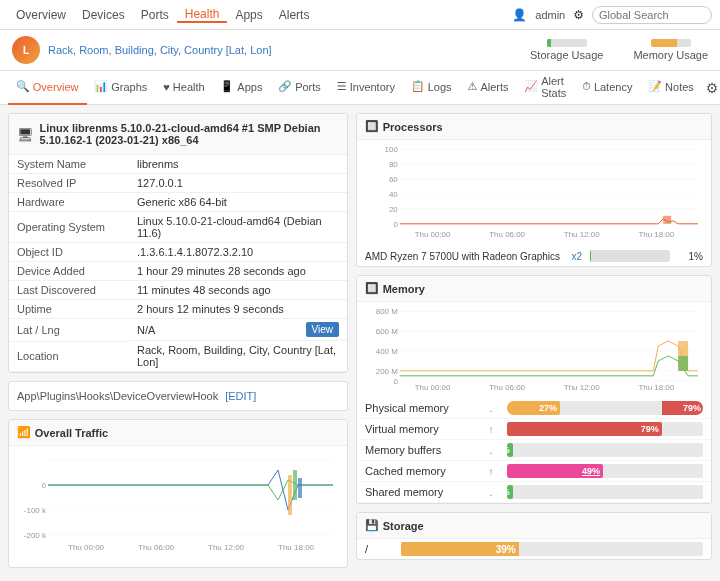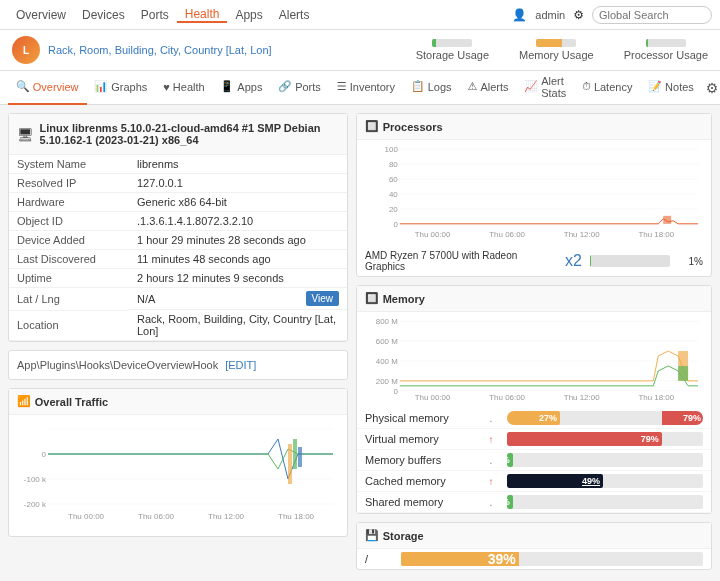--- a/index.html
+++ b/index.html
@@ -53,37 +53,37 @@
     .hook-link { color: #555; }
     .edit-link { color: #3a7abf; margin-left: 4px; }
 
     
     .traffic-card { }
     .chart-area { padding: 4px 8px; position: relative; }
     
     
     .proc-bar-row { display: flex; align-items: center; padding: 4px 8px; gap: 8px; }
     .proc-label { font-size: 10px; color: #333; flex: 1; }
-    .proc-count { font-size: 16px; color: #3a7abf; }
+    .proc-count { font-size: 10px; color: #3a7abf; }
     .proc-bar-container { width: 80px; height: 12px; background: #e0e0e0; border-radius: 2px; overflow: hidden; }
     .proc-bar-fill { height: 100%; background: #5cb85c; }
     .proc-pct { font-size: 10px; width: 25px; text-align: right; }
 
     
     .mem-row { display: flex; align-items: center; padding: 3px 8px; gap: 6px; border-bottom: 1px solid #f5f5f5; }
     .mem-label { font-size: 11px; color: #333; width: 110px; }
     .mem-value { font-size: 10px; color: #888; width: 20px; text-align: center; }
     .mem-bar-container { flex: 1; height: 14px; background: #e8e8e8; border-radius: 2px; overflow: hidden; position: relative; }
     .mem-bar-fill { height: 100%; border-radius: 2px; display: flex; align-items: center; justify-content: flex-end; padding-right: 3px; color: white; font-size: 9px; font-weight: bold; }
 
     
     .storage-row { display: flex; align-items: center; padding: 3px 8px; gap: 6px; }
     .storage-label { font-size: 11px; color: #333; width: 30px; }
     .storage-bar-container { flex: 1; height: 14px; background: #e8e8e8; border-radius: 2px; overflow: hidden; }
-    .storage-bar-fill { height: 100%; background: #f0ad4e; display: flex; align-items: center; justify-content: flex-end; padding-right: 3px; color: white; font-size: 14px; font-weight: bold; }
+    .storage-bar-fill { height: 100%; background: #f0ad4e; display: flex; align-items: center; justify-content: flex-end; padding-right: 3px; color: white; font-size: 10px; font-weight: bold; }
     .grid-line { stroke: #f0f0f0; stroke-width: 0.5; }
     .axis-label { font-size: 8px; fill: #999; }
   </style>
 </head>
 <body>
 
 <div class="top-nav">
   <span class="top-nav-item">Overview</span>
   <span class="top-nav-item">Devices</span>
   <span class="top-nav-item">Ports</span>
@@ -107,26 +107,20 @@
           <div class="usage-fill" style="width:10%;background:#5cb85c;"></div>
         </div>
       <span>Storage Usage</span>
     </div>
     <div class="usage-item">
       <div class="usage-bar">
           <div class="usage-fill" style="width:65%;background:#f0ad4e;"></div>
         </div>
       <span>Memory Usage</span>
     </div>
-    <div class="usage-item">
-      <div class="usage-bar">
-          <div class="usage-fill" style="width:5%;background:#5cb85c;"></div>
-        </div>
-      <span>Processor Usage</span>
-    </div>
   </div>
 </div>
 
 <div class="sec-nav">
   <span class="sec-nav-item active">
     <span>🔍</span>
     <span>Overview</span>
   </span>
   <span class="sec-nav-item">
     <span>📊</span>
@@ -189,20 +183,24 @@
           <td>System Name</td>
           <td>librenms</td>
         </tr>
         <tr>
           <td>Resolved IP</td>
           <td>127.0.0.1</td>
         </tr>
         <tr>
           <td>Hardware</td>
           <td>Generic x86 64-bit</td>
+        </tr>
+        <tr>
+          <td>Operating System</td>
+          <td>Linux 5.10.0-21-cloud-amd64 (Debian 11.6)</td>
         </tr>
         <tr>
           <td>Object ID</td>
           <td>.1.3.6.1.4.1.8072.3.2.10</td>
         </tr>
         <tr>
           <td>Device Added</td>
           <td>1 hour 29 minutes 28 seconds ago</td>
         </tr>
         <tr>
@@ -361,21 +359,21 @@
         <span class="mem-label">Memory buffers</span>
         <span class="mem-value">.</span>
         <div class="mem-bar-container" style="position: relative;">
           <div class="mem-bar-fill" style="width:3%;background:#5cb85c;">3%</div>
         </div>
       </div>
       <div class="mem-row">
         <span class="mem-label">Cached memory</span>
         <span class="mem-value" style="color:#d9534f;">↑</span>
         <div class="mem-bar-container" style="position: relative;">
-          <div class="mem-bar-fill" style="width:49%;background:#0f172a;text-decoration:underline;">49%</div>
+          <div class="mem-bar-fill" style="width:49%;background:#ec4899;text-decoration:underline;">49%</div>
         </div>
       </div>
       <div class="mem-row">
         <span class="mem-label">Shared memory</span>
         <span class="mem-value">.</span>
         <div class="mem-bar-container" style="position: relative;">
           <div class="mem-bar-fill" style="width:3%;background:#5cb85c;">3%</div>
         </div>
       </div>
     </div>

